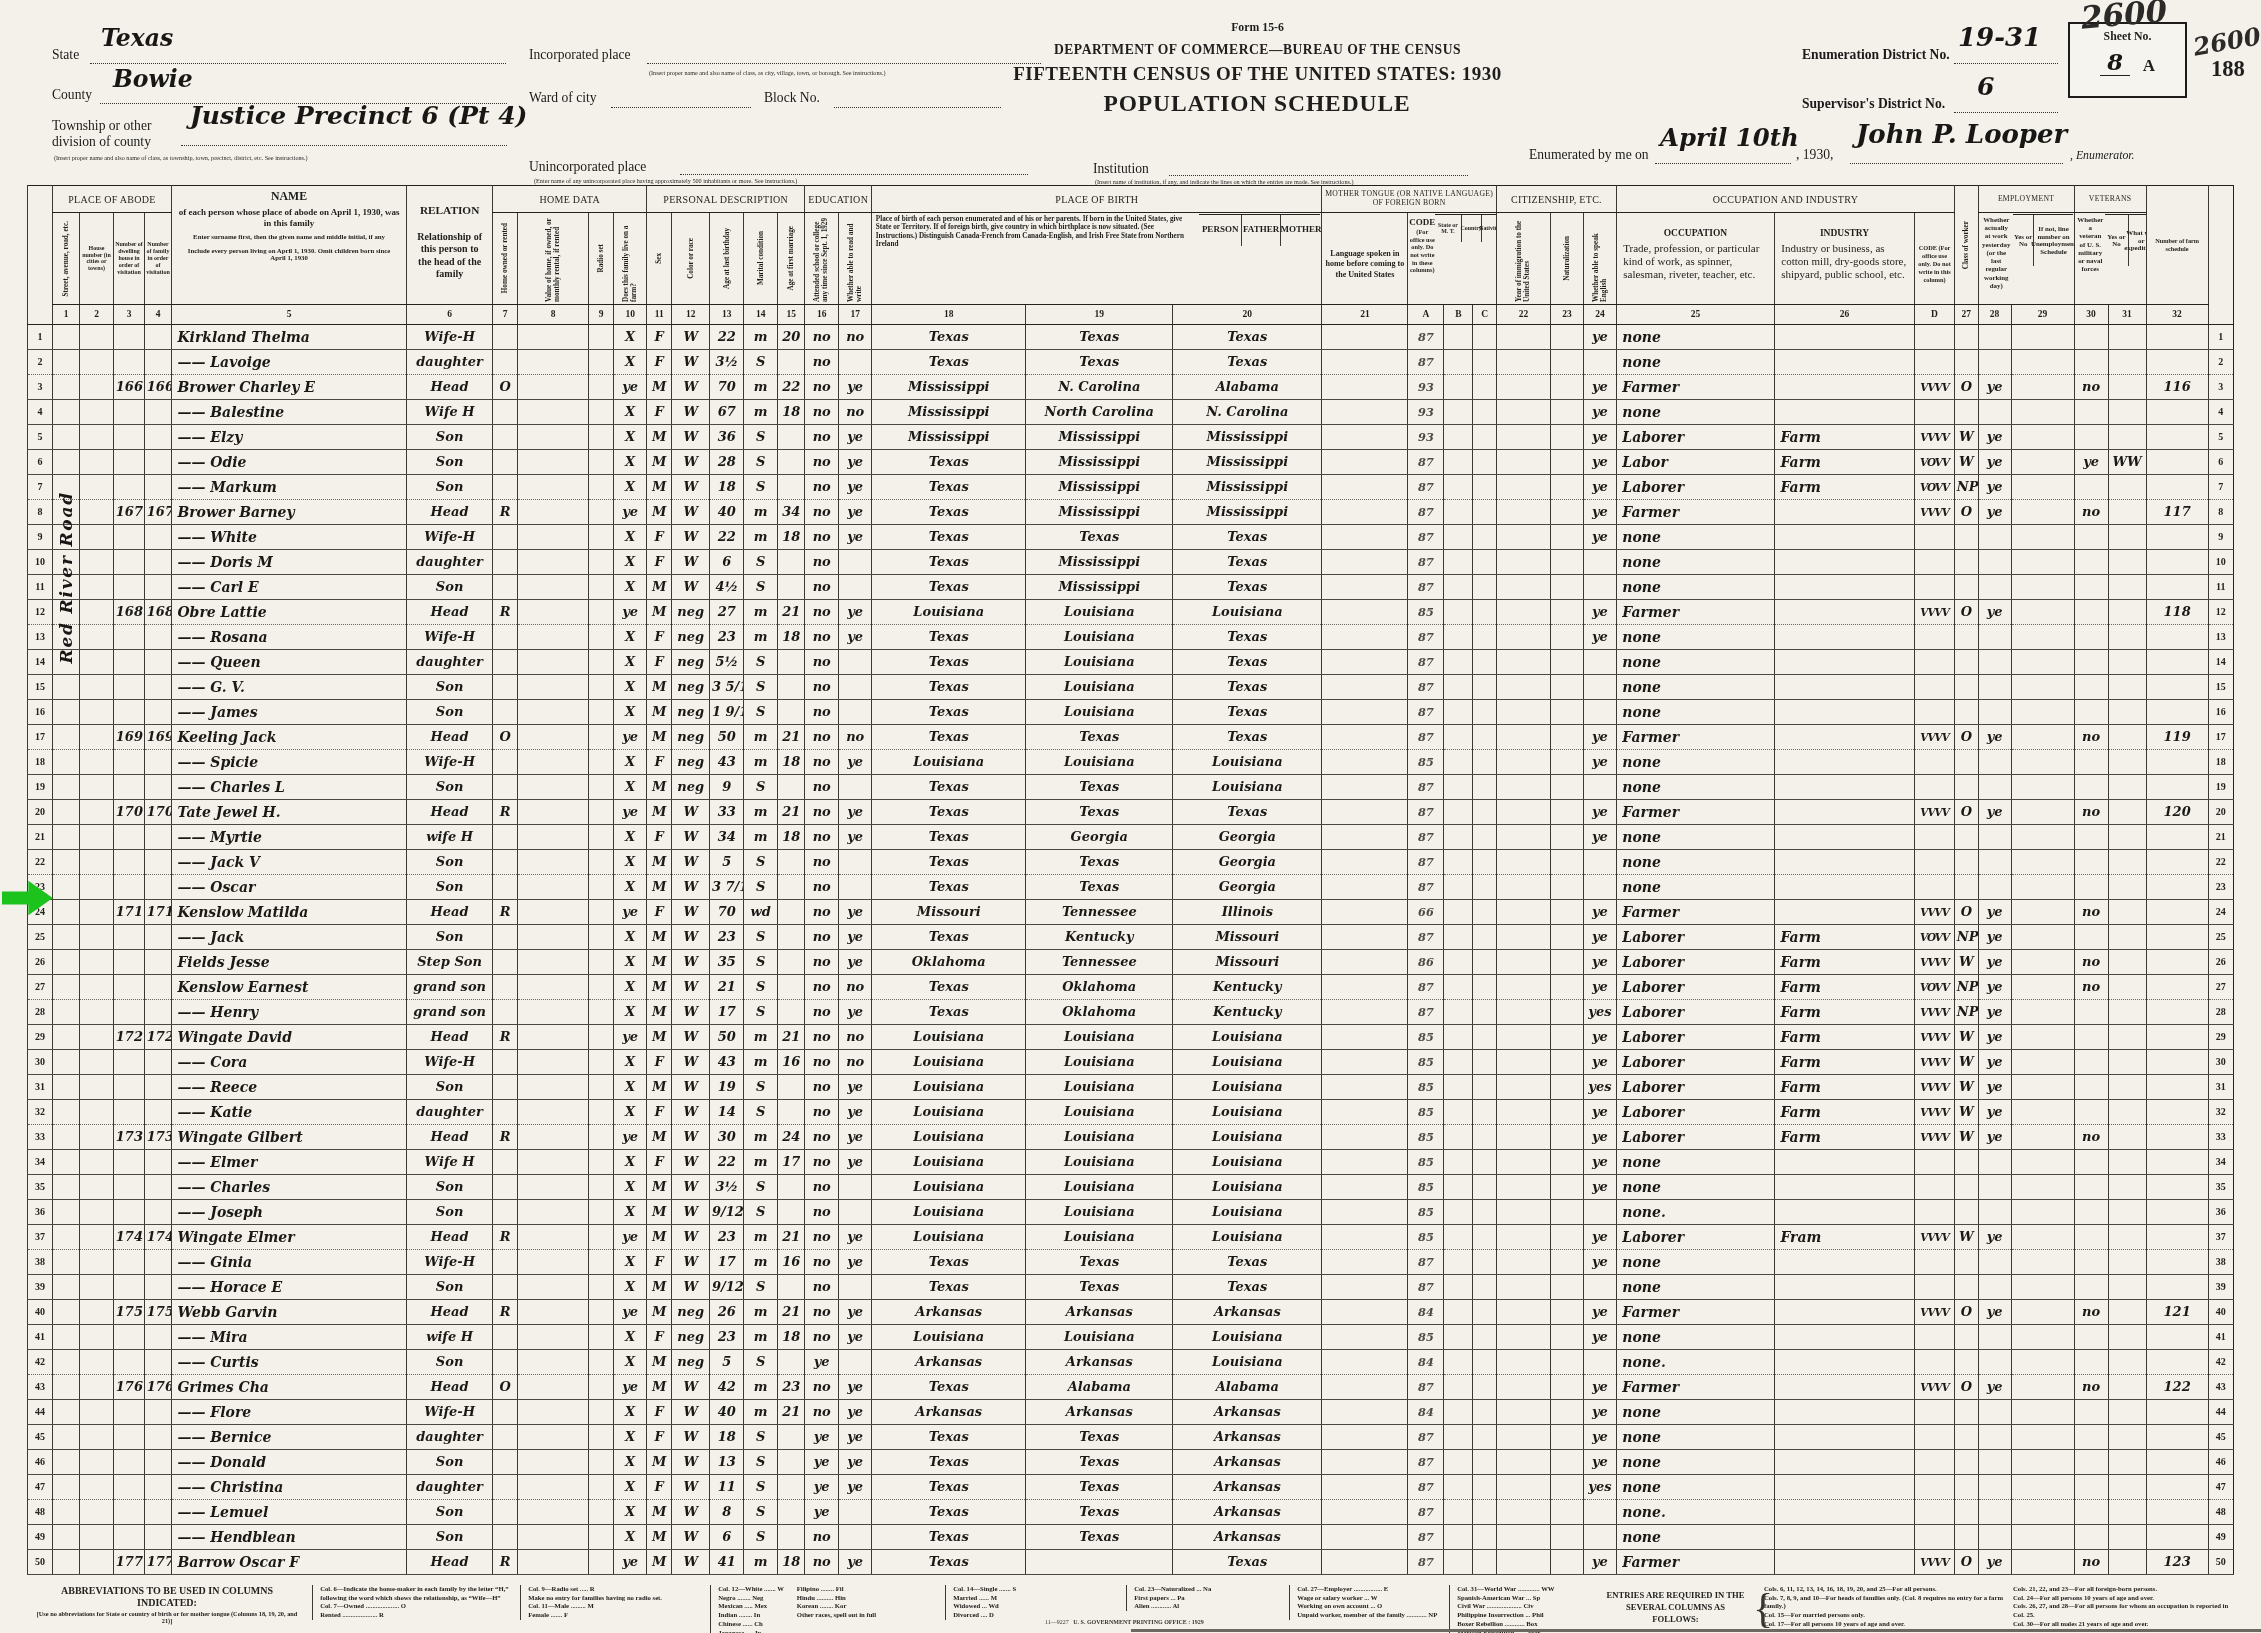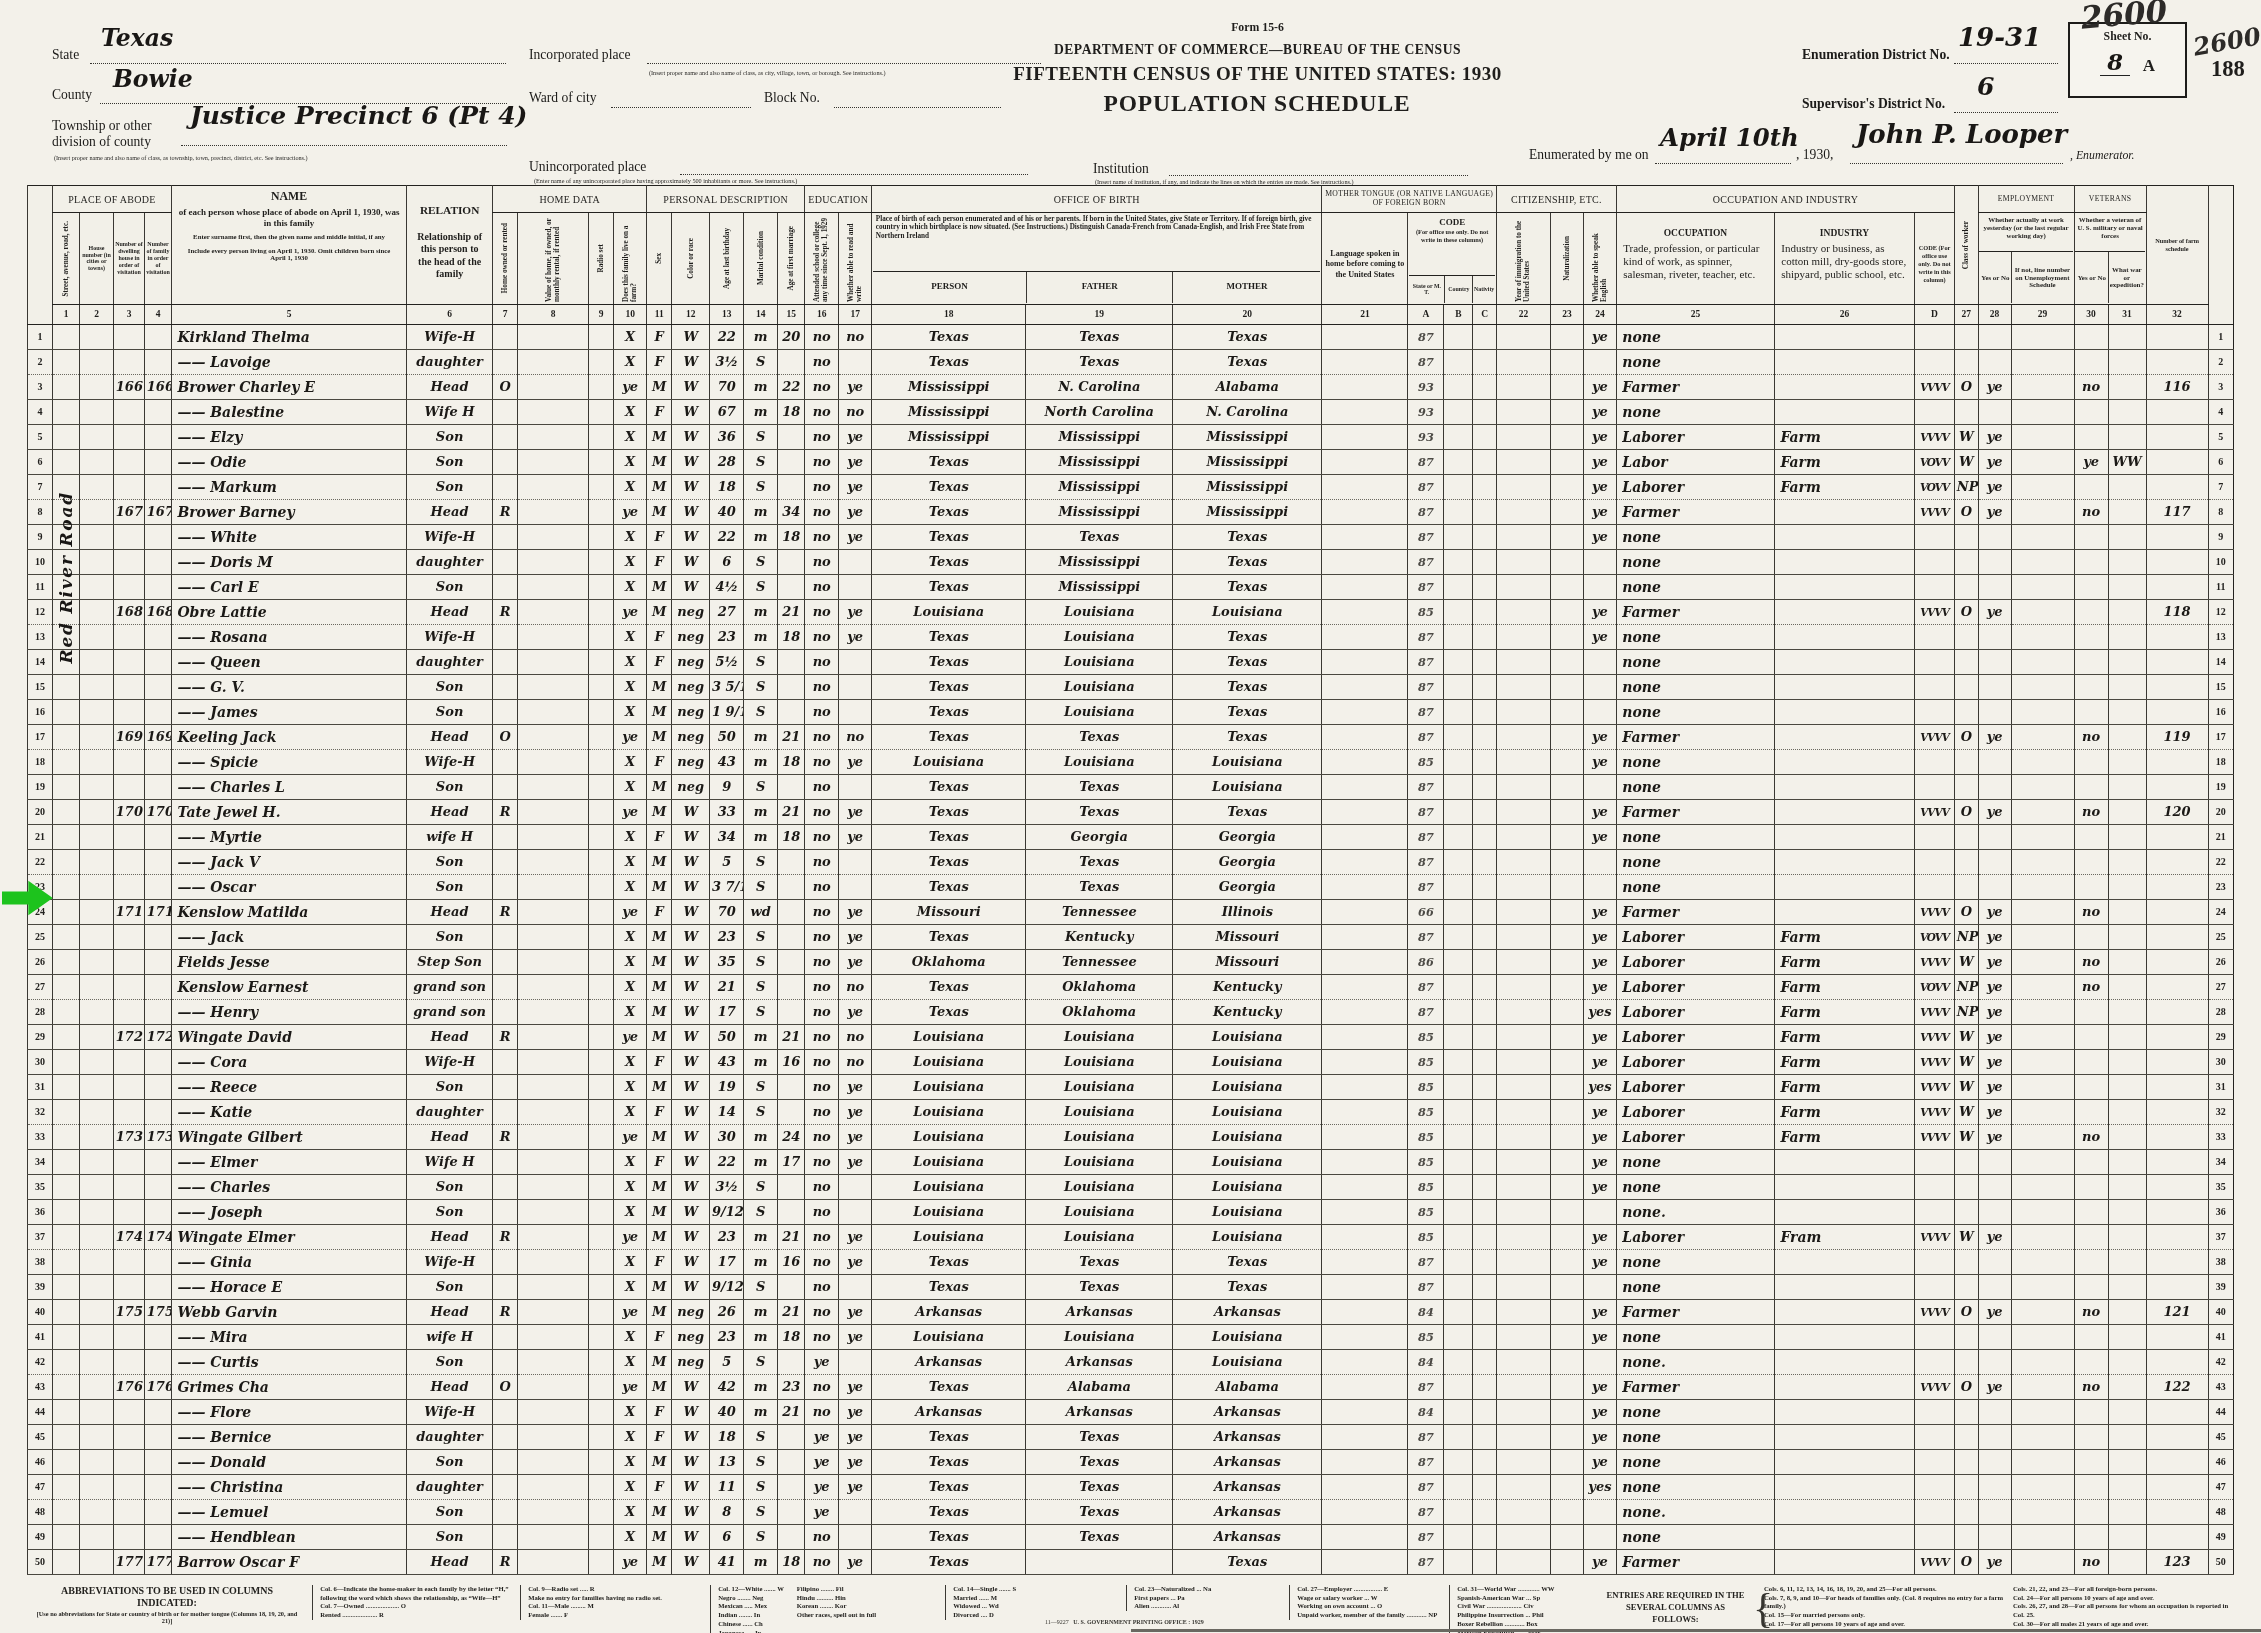--- a/index.html
+++ b/index.html
@@ -32,21 +32,21 @@
   .grp{font-size:10px;font-weight:normal;text-align:center;letter-spacing:0.3px}
   .grp.sm{font-size:7.7px;line-height:1.15}
   .vert{writing-mode:vertical-rl;transform:rotate(180deg);font-size:7.2px;line-height:1.15;margin:0 auto;max-height:88px;text-align:left;font-weight:bold}
   .tiny{font-size:6px;line-height:1.15;text-align:center;vertical-align:middle;font-weight:bold}
   .namehead{vertical-align:top;text-align:center}
   .nh-t{font-size:11.8px;font-weight:bold;margin-top:1.8px}
   .nh-d1{font-size:9px;font-weight:bold;margin-top:3.6px;line-height:1.15;padding:0 5.4px}
   .nh-d2{font-size:6.8px;font-weight:bold;margin-top:5.4px;line-height:1.15;padding:0 7.2px}
   .rel-t{font-size:11.3px;font-weight:bold;margin-top:17px}
   .rel-d{font-size:10px;font-weight:bold;margin-top:15px;line-height:1.25;padding:0 5.4px}
-  .stack{display:flex;flex-direction:column;justify-content:space-between;height:89px}
+  .stack{display:flex;flex-direction:row;justify-content:space-between;height:89px}
   .pobdesc{font-size:7.2px;font-weight:bold;line-height:1.18;text-align:left;padding:0.9px 2.7px}
   .subrow{display:flex;border-top:0.9px solid #23221f}
   .subrow>div{font-size:8.1px;font-weight:bold;text-align:center;border-left:0.9px solid #3a3833;padding:2.7px 0.9px;line-height:1.1;display:flex;align-items:center;justify-content:center}
   .subrow>div:first-child{border-left:none}
   .pob3>div:nth-child(1){width:34.2%}.pob3>div:nth-child(2){width:32.7%}.pob3>div:nth-child(3){width:33.1%}
   .pob3>div{height:31px;font-size:9px}
   .langdesc{font-size:8.1px;font-weight:bold;line-height:1.3;text-align:center;padding-top:12.7px}
   .codett{font-size:9px;font-weight:bold;text-align:center;margin-top:2.7px}
   .codenote{font-size:6.3px;font-weight:bold;text-align:center;line-height:1.2;margin-top:1.8px}
   .abc>div{font-size:5.9px;height:27px}
@@ -202,21 +202,21 @@
           <div class="nh-d2">Enter surname first, then the given name and middle initial, if any</div>
           <div class="nh-d2">Include every person living on April 1, 1930.  Omit children born since April 1, 1930</div>
         </th>
         <th rowspan="2" class="namehead">
           <div class="rel-t">RELATION</div>
           <div class="rel-d">Relationship of this person to the head of the family</div>
         </th>
         <th colspan="4" class="grp">HOME DATA</th>
         <th colspan="5" class="grp">PERSONAL DESCRIPTION</th>
         <th colspan="2" class="grp">EDUCATION</th>
-        <th colspan="3" class="grp">OFFICE OF BIRTH</th>
+        <th colspan="3" class="grp">PLACE OF BIRTH</th>
         <th colspan="4" class="grp sm">MOTHER TONGUE (OR NATIVE LANGUAGE) OF FOREIGN BORN</th>
         <th colspan="3" class="grp">CITIZENSHIP, ETC.</th>
         <th colspan="3" class="grp">OCCUPATION AND INDUSTRY</th>
         <th rowspan="2" class="vth">
             <div class="vert">Class of worker</div>
           </th>
         <th colspan="2" class="grp sm">EMPLOYMENT</th>
         <th colspan="2" class="grp sm">VETERANS</th>
         <th rowspan="2" class="smh">
             <div>Number of farm schedule</div>

